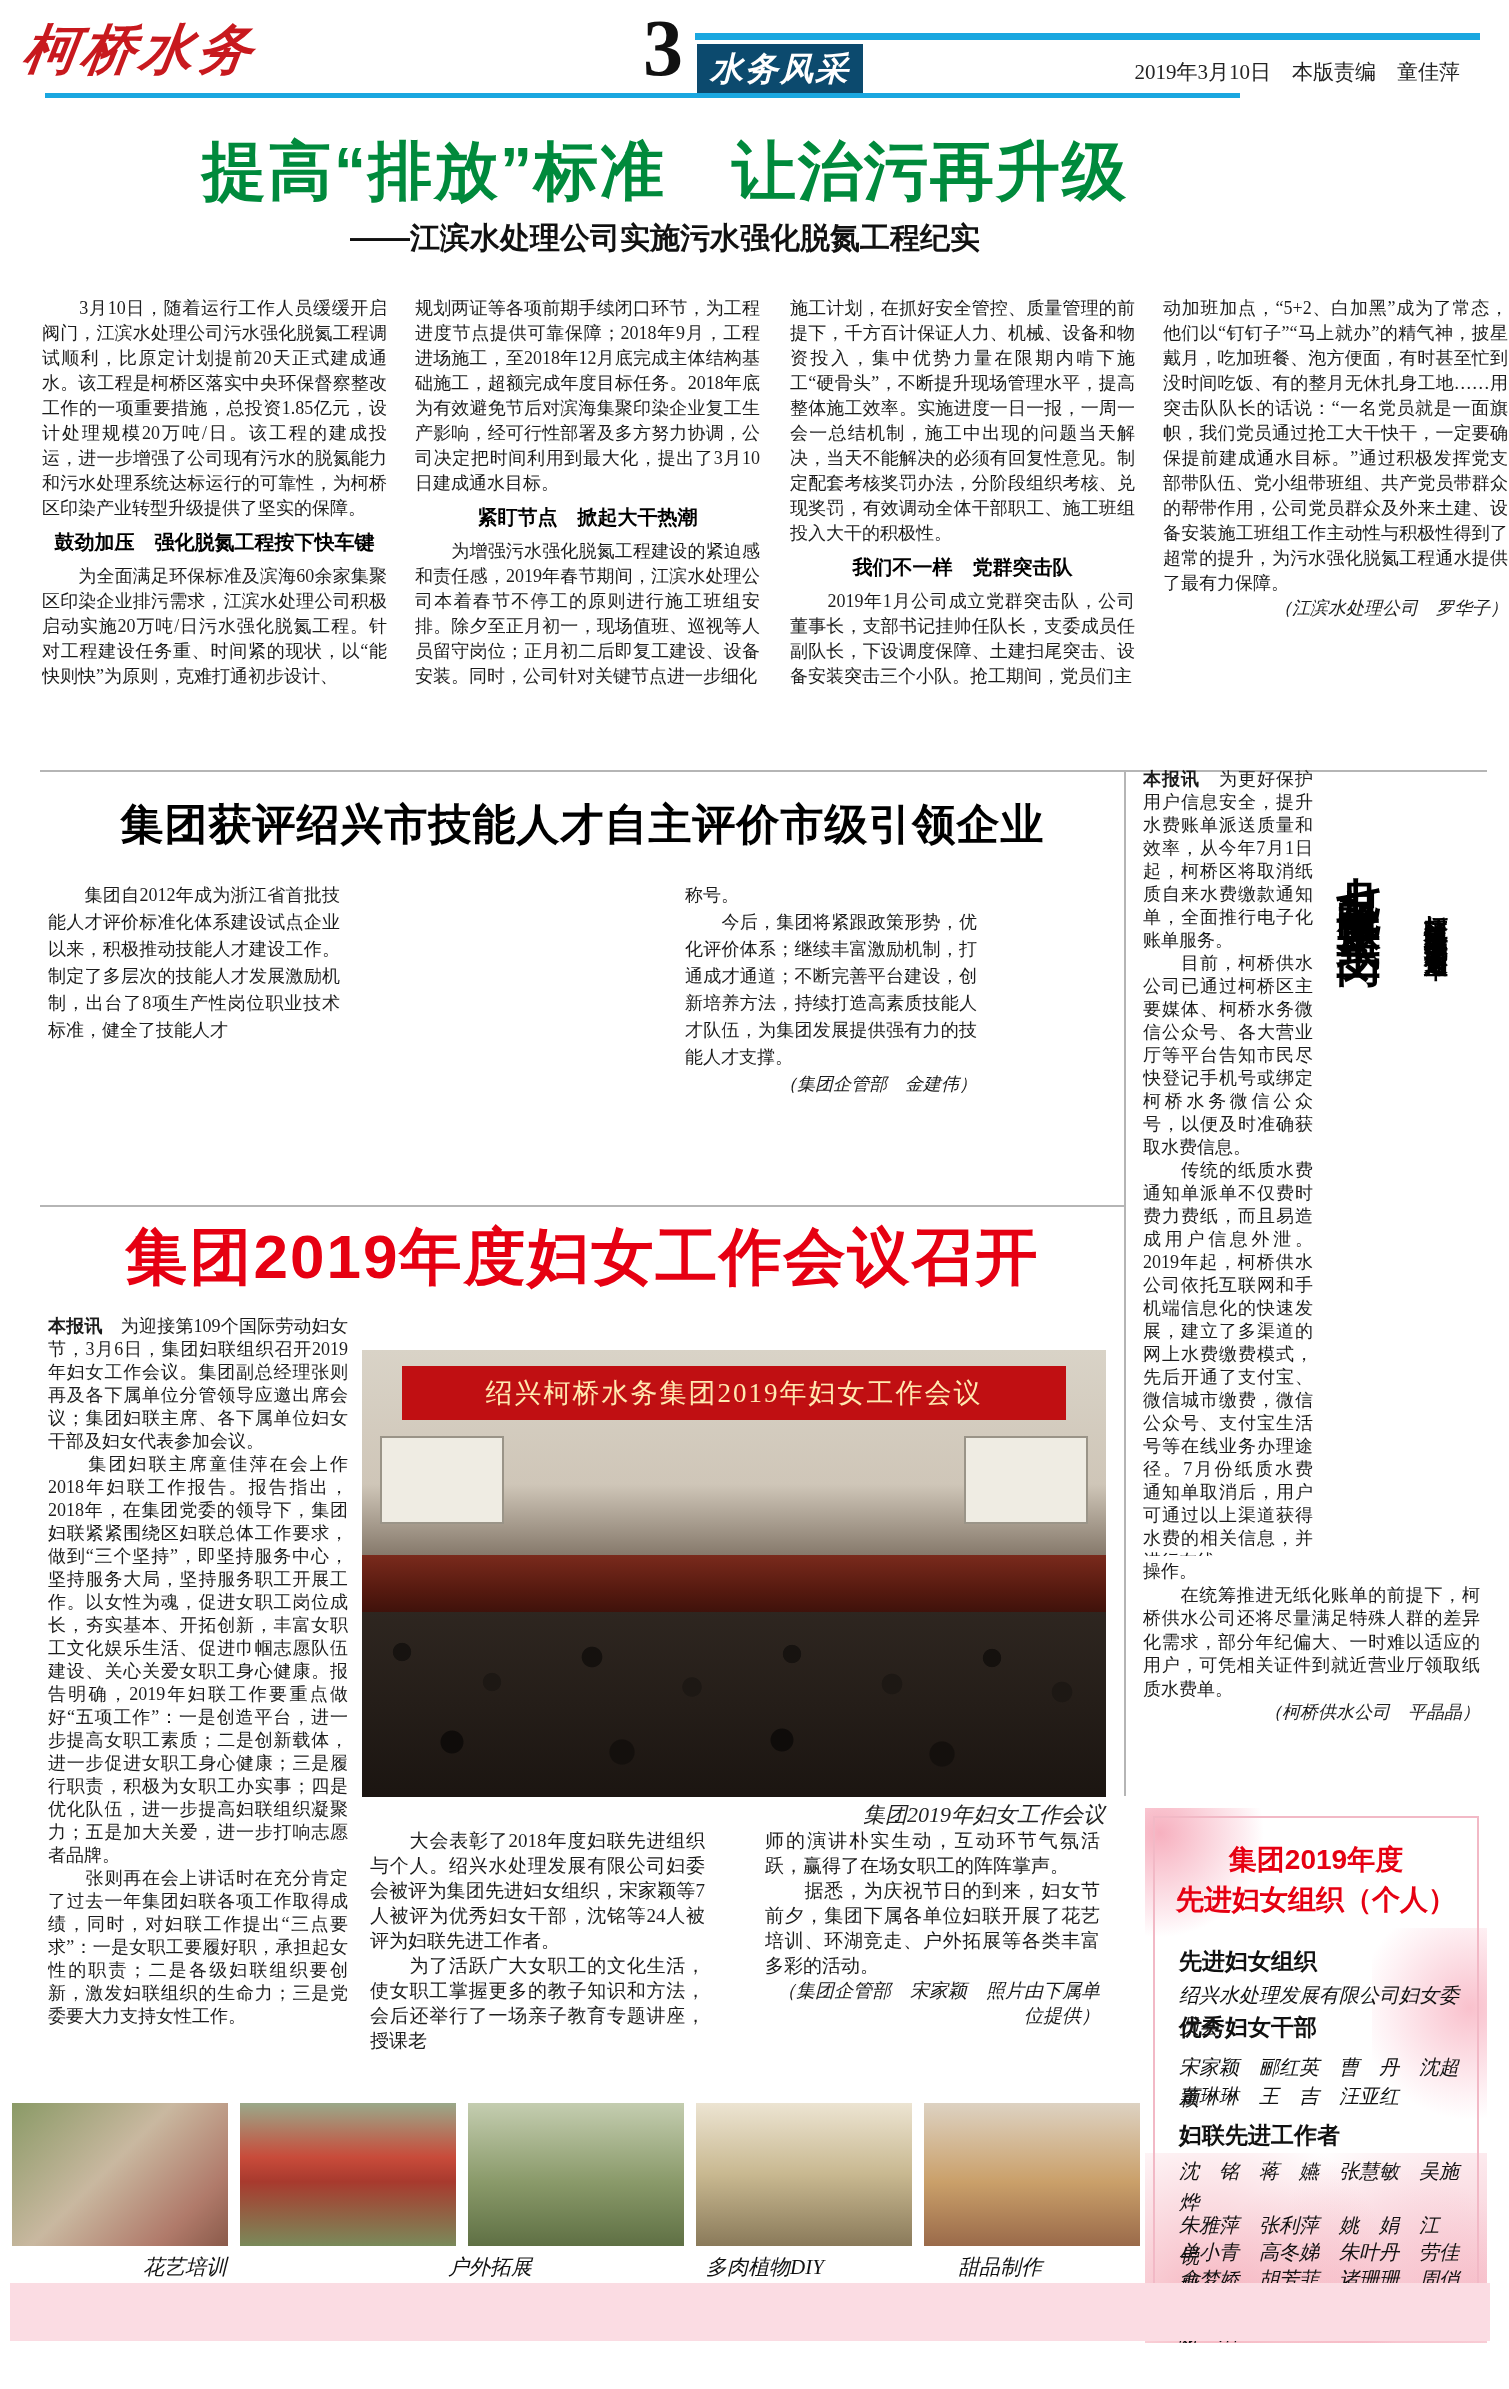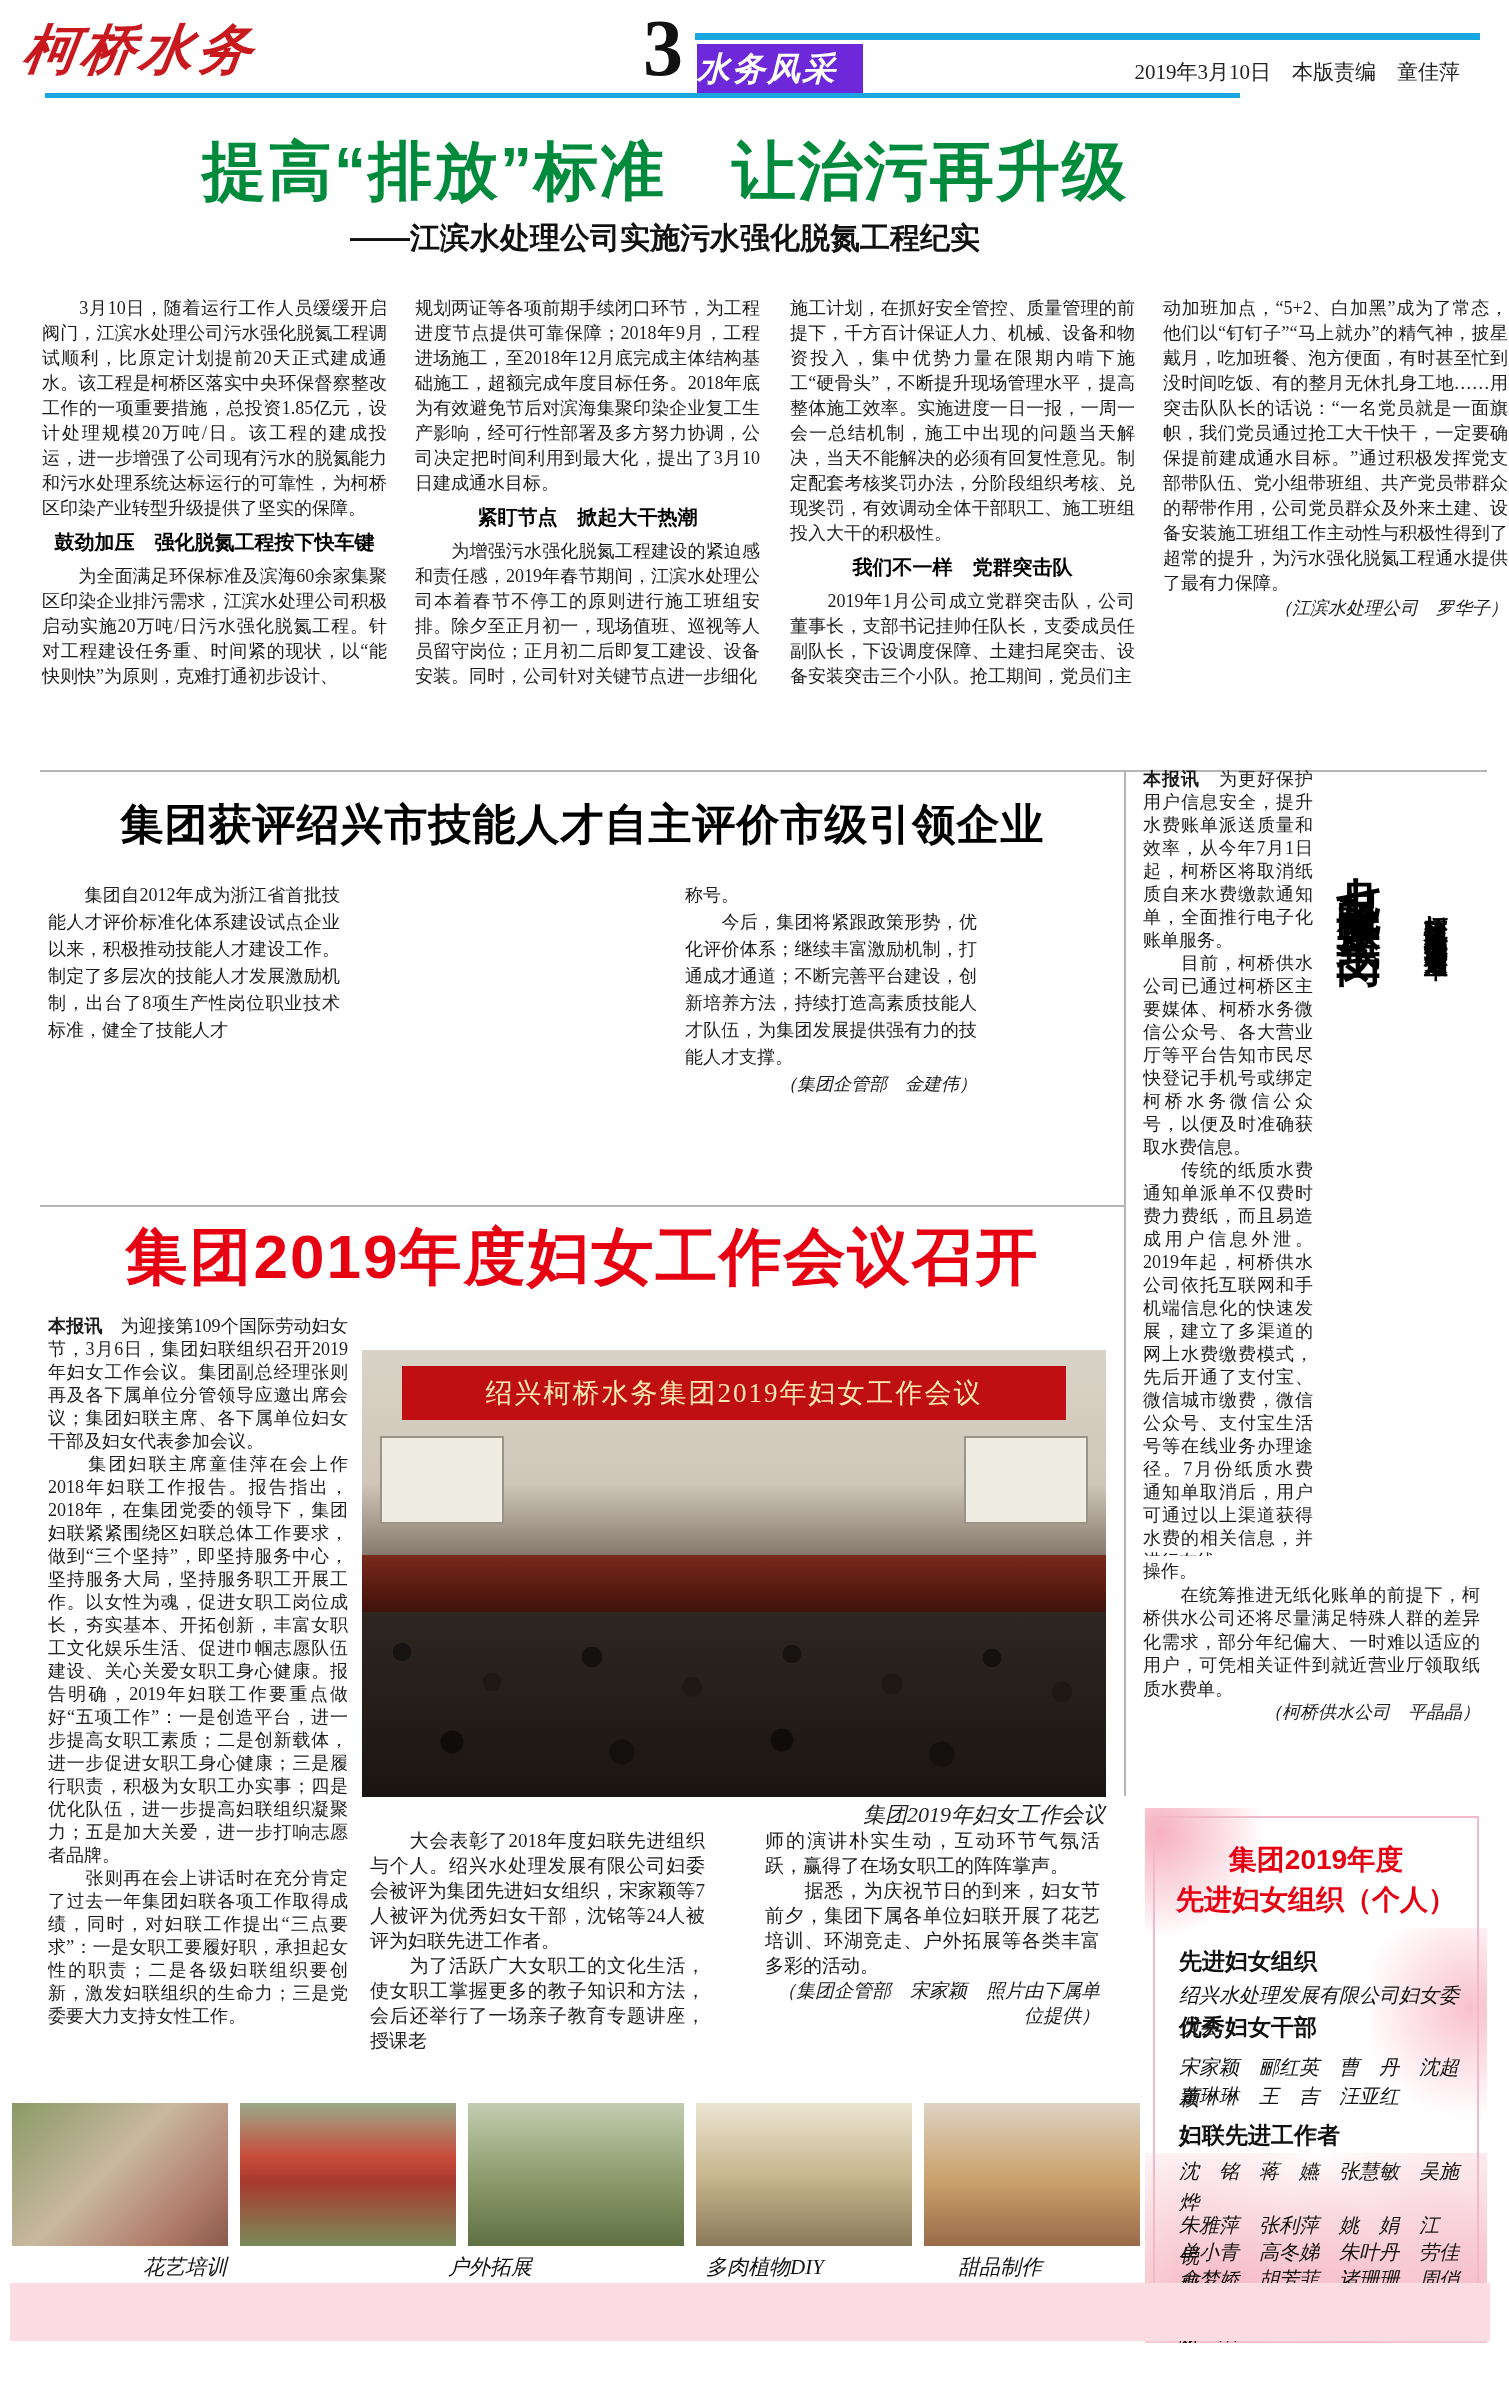--- a/index.html
+++ b/index.html
@@ -10,22 +10,22 @@
   .kai{font-family:"Liberation Serif","DejaVu Serif",serif;font-style:italic;}
   .col{text-align:justify;overflow:hidden;}
   .col p{margin:0;}
   .sig{text-align:right;}
   
   .logo{left:24px;top:14px;font-size:54px;font-weight:bold;color:#c8191e;
         font-style:italic;transform:skewX(-8deg);letter-spacing:4px;}
   .topline{left:695px;top:33px;width:785px;height:7px;background:#1aa7e0;}
   .pagenum{left:643px;top:8px;font-size:80px;font-weight:bold;color:#111;
            font-family:"Liberation Serif",serif;line-height:1;}
-  .sectionbox{left:697px;top:44px;width:166px;height:50px;background:#6d28d9;color:#fff;
-              font-size:33px;font-weight:bold;font-style:italic;line-height:50px;letter-spacing:2px;}
+  .sectionbox{left:697px;top:44px;width:166px;height:50px;background:#0c4a6e;color:#fff;
+              font-size:33px;font-weight:bold;font-style:italic;text-align:center;line-height:50px;letter-spacing:2px;}
   .dateline{left:1050px;top:58px;width:410px;text-align:right;font-size:21px;color:#222;}
   .headrule{left:45px;top:93px;width:1195px;height:5px;background:#1aa7e0;}
   
   .a1-headline{left:40px;top:128px;width:1250px;text-align:center;font-size:64px;
                color:#008a3c;letter-spacing:2px;}
   .a1-subheadline{left:40px;top:218px;width:1250px;text-align:center;font-size:30px;color:#111;}
   .a1col{top:296px;width:345px;height:462px;font-size:18px;line-height:25px;}
   .colsub{text-align:center;font-size:20px;margin:9px 0 !important;color:#000;}
   
   .rule-h{background:#b5b5b5;height:2px;}

